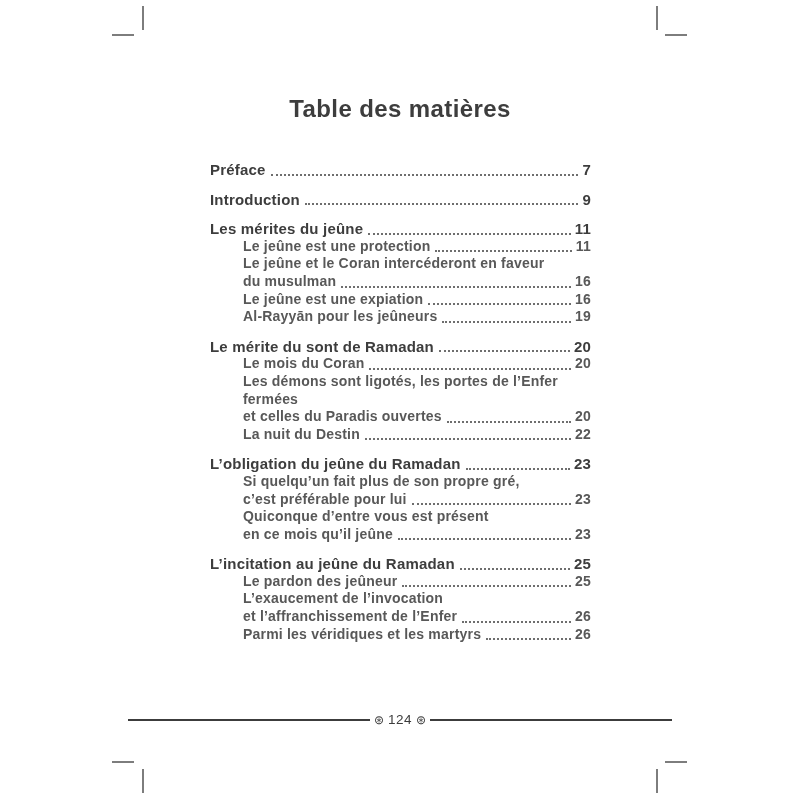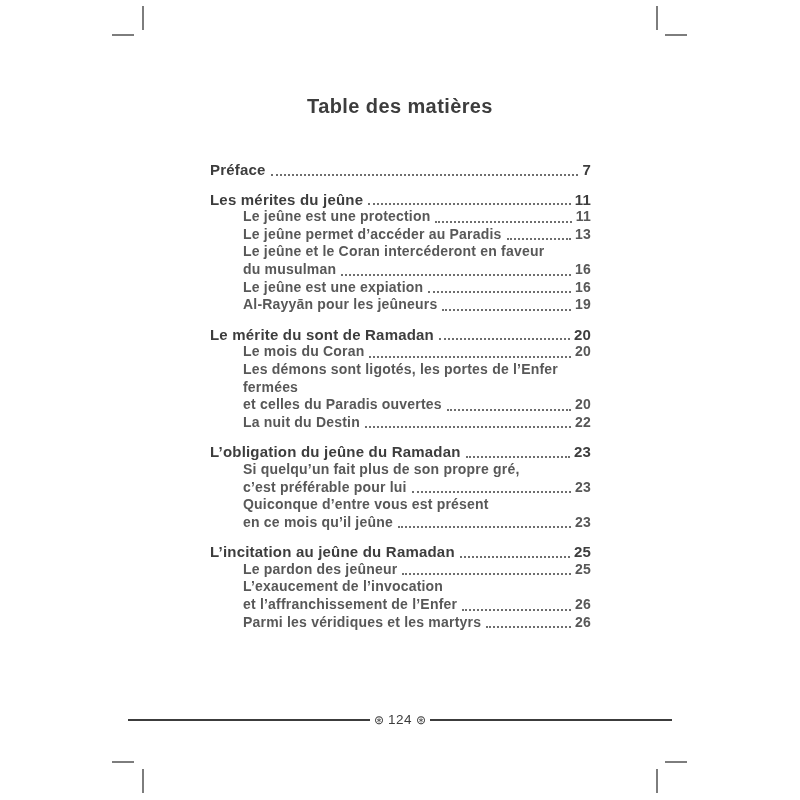--- a/index.html
+++ b/index.html
@@ -30,21 +30,21 @@
   .crop.br-h { left: 665px; top: 761px; }
   .crop.br-v { left: 656px; top: 769px; }
 
   .title {
     position: absolute;
     top: 95px;
     left: 0;
     width: 100%;
     margin: 0;
     text-align: center;
-    font-size: 20px;
+    font-size: 24px;
     font-weight: 700;
     letter-spacing: 0.4px;
     color: var(--heading-color);
   }
 
   .toc {
     position: absolute;
     left: 210px;
     top: 161px;
     width: 381px;
@@ -106,37 +106,37 @@
   <div class="toc" id="toc">
       <div class="entry section">
         <div class="tline">
           <span class="label">Préface</span>
           <span class="dots"></span>
           <span class="pg">7</span>
         </div>
       </div>
       <div class="entry section">
         <div class="tline">
+          <span class="label">Introduction</span>
+          <span class="dots"></span>
+          <span class="pg">9</span>
+        </div>
+      </div>
+      <div class="entry section">
+        <div class="tline">
           <span class="label">Les mérites du jeûne</span>
           <span class="dots"></span>
           <span class="pg">11</span>
         </div>
       </div>
       <div class="entry sub">
         <div class="tline">
           <span class="label">Le jeûne est une protection</span>
           <span class="dots"></span>
           <span class="pg">11</span>
-        </div>
-      </div>
-      <div class="entry sub">
-        <div class="tline">
-          <span class="label">Le jeûne permet d’accéder au Paradis</span>
-          <span class="dots"></span>
-          <span class="pg">13</span>
         </div>
       </div>
       <div class="entry sub">
         <div class="tline">
           <span class="label">Le jeûne et le Coran intercéderont en faveur</span>
         </div>
         <div class="tline">
           <span class="label">du musulman</span>
           <span class="dots"></span>
           <span class="pg">16</span>

